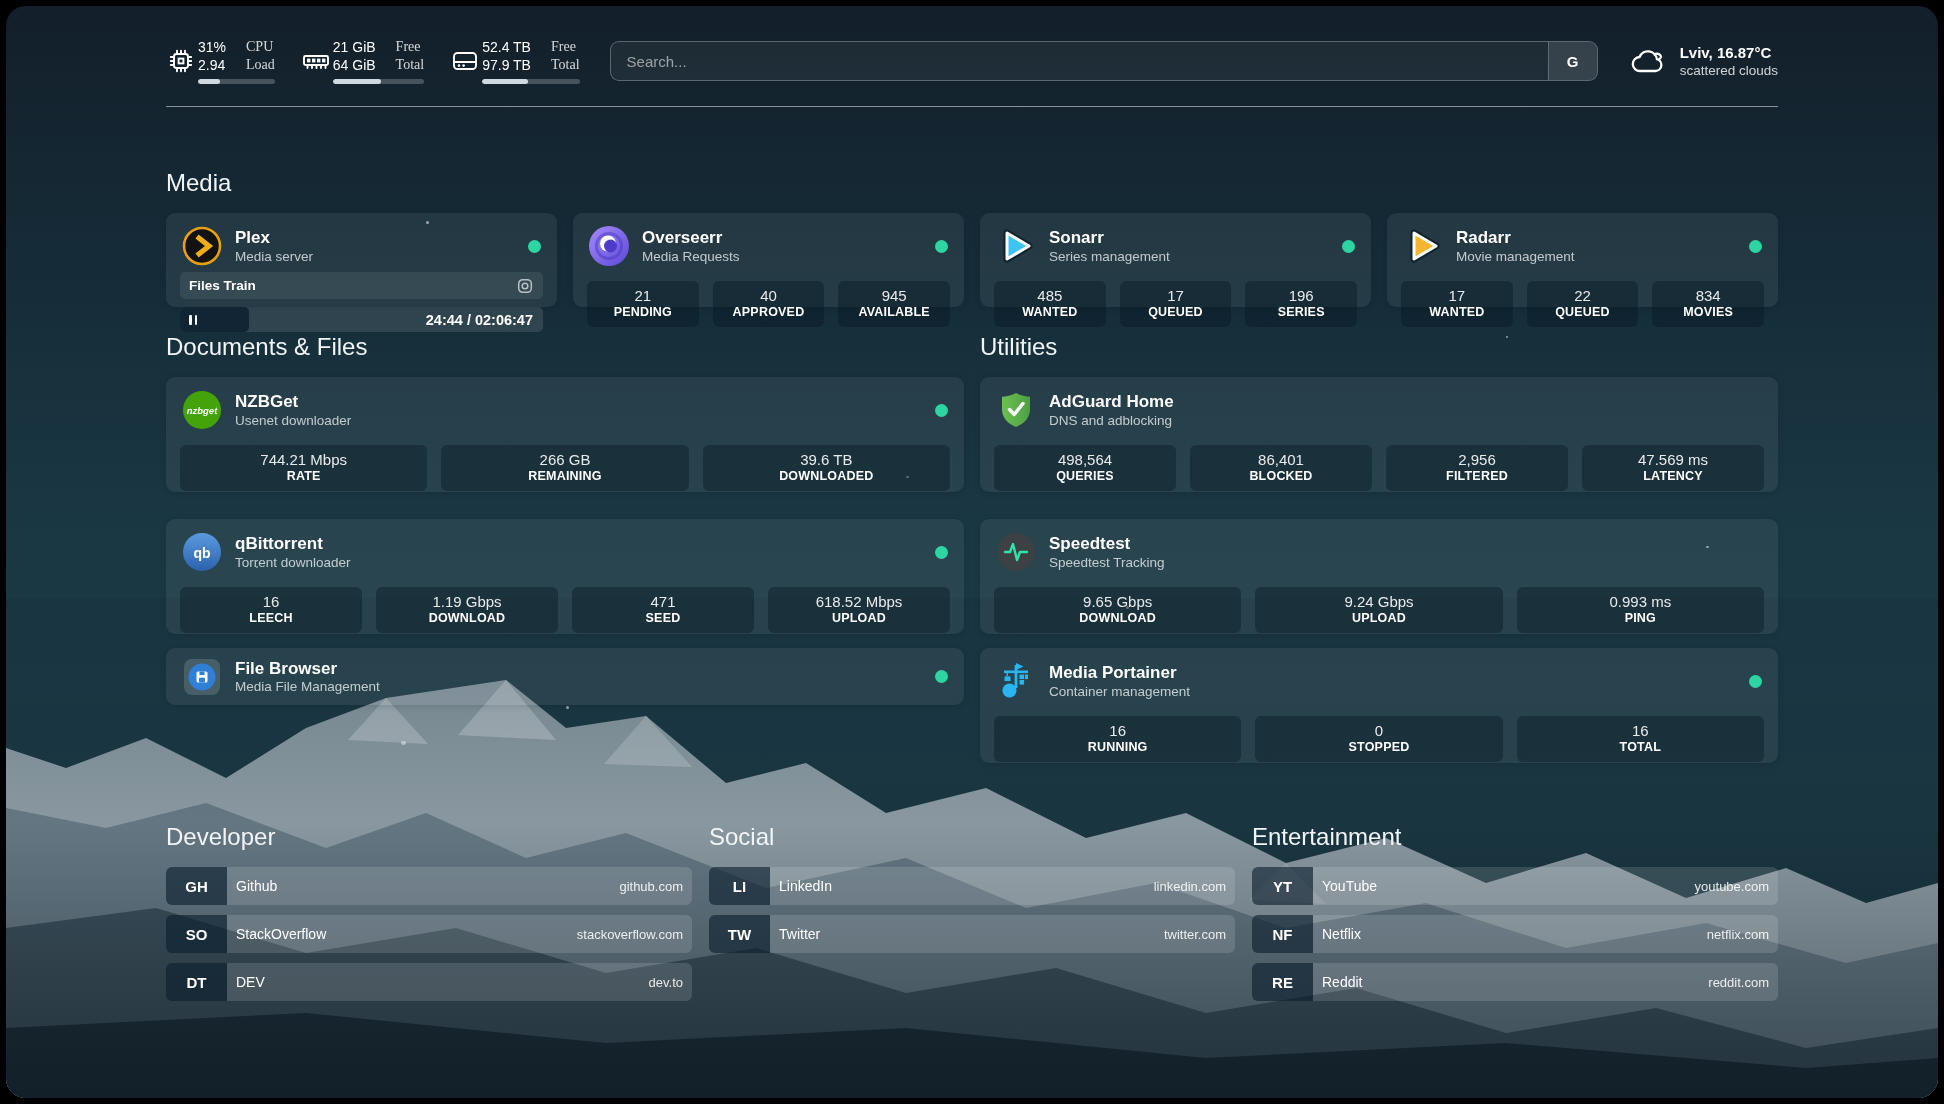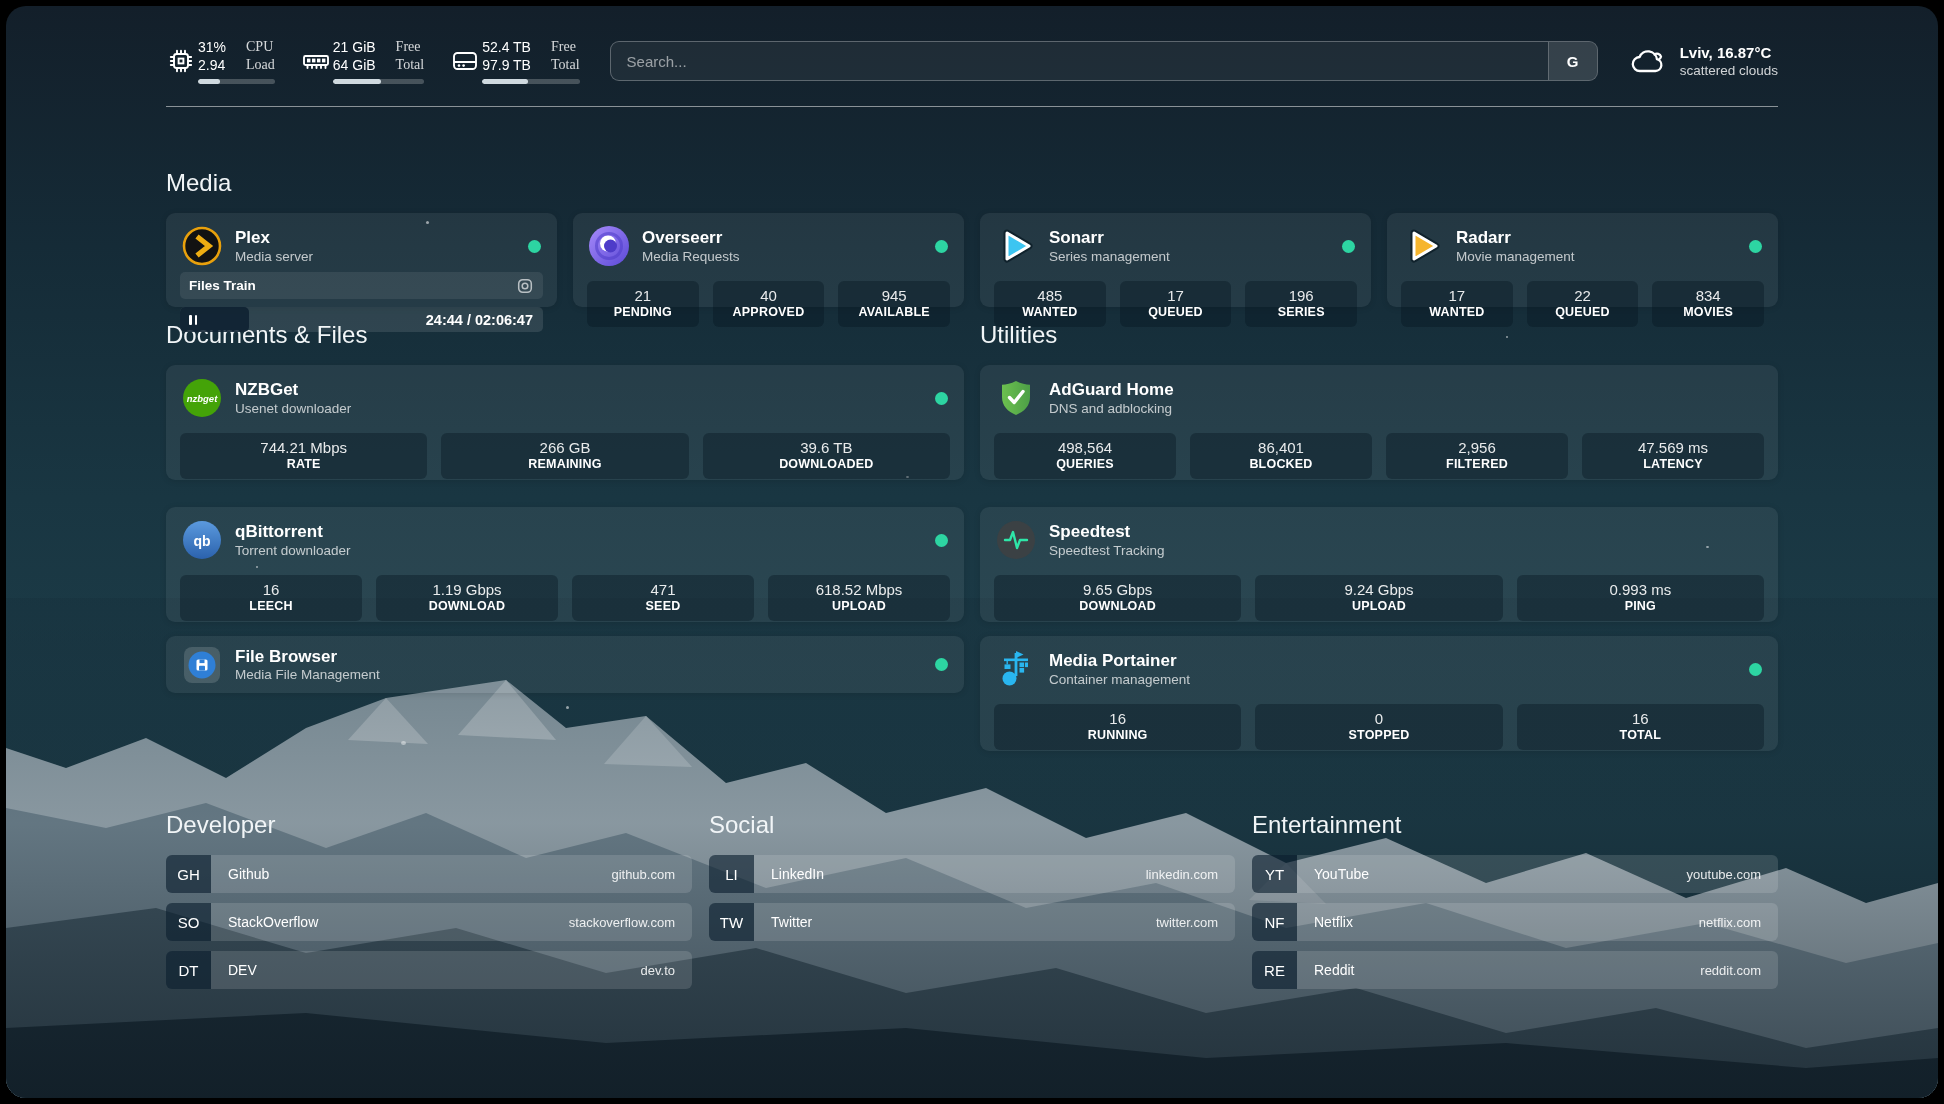--- a/index.html
+++ b/index.html
@@ -35,21 +35,21 @@
     font-size:15px;font-weight:600;color:#fff;cursor:pointer;}
   .weather{display:flex;align-items:center;gap:12px;}
   .weather .wtxt{display:flex;flex-direction:column;line-height:1.3;}
   .wloc{font-size:15px;font-weight:600;}
   .wcond{font-size:13.5px;color:rgba(255,255,255,.8);}
   .divider{margin-top:22px;border-top:1px solid rgba(255,255,255,.5);}
   
   .sec-title{font-size:24px;font-weight:400;color:#f1f5f7;margin:0 0 16px 0;}
   .media-sec{margin-top:62px;}
   .media-grid{display:grid;grid-template-columns:repeat(4,1fr);gap:16px;}
-  .two-col{display:grid;grid-template-columns:1fr 1fr;gap:16px;margin-top:14px;}
+  .two-col{display:grid;grid-template-columns:1fr 1fr;gap:16px;margin-top:26px;}
   
   .card{background:rgba(255,255,255,.065);border-radius:9px;box-shadow:0 1px 6px rgba(0,0,0,.12);}
   .card.h128{height:94px;}
   .card.h115{height:115px;}
   .card.h57{height:57px;display:flex;align-items:center;}
   .card.h57 .head{padding:0 16px;width:100%;}
   .head{display:flex;align-items:center;gap:13px;padding:13px 16px 9px;}
   .htxt{display:flex;flex-direction:column;line-height:1.25;}
   .hname{font-size:17px;font-weight:600;color:#fff;}
   .hsub{font-size:13.5px;color:rgba(255,255,255,.72);}
@@ -66,24 +66,24 @@
   .mediabar{position:relative;height:25px;margin:8px 14px 0;background:rgba(255,255,255,.11);
     border-radius:5px;overflow:hidden;display:flex;align-items:center;}
   .mediabar .fill{position:absolute;left:0;top:0;bottom:0;background:rgba(13,32,48,.85);border-radius:5px;}
   .mediabar .pause{position:relative;display:flex;gap:3px;margin-left:9px;}
   .mediabar .pause i{display:block;width:2.5px;height:10px;background:#fff;border-radius:1px;}
   .mediabar .time{margin-left:auto;margin-right:10px;font-size:14.5px;font-weight:700;position:relative;}
   
   .bm-sec{margin-top:60px;}
   .bm-grid{display:grid;grid-template-columns:1fr 1fr 1fr;gap:17px;}
   .bm-row{display:flex;height:38px;border-radius:6px;overflow:hidden;margin-bottom:10px;cursor:pointer;}
-  .bm-abbr{width:45px;flex:0 0 auto;background:rgba(11,30,46,.62);display:flex;align-items:center;
-    justify-content:center;font-size:15px;font-weight:400;}
+  .bm-abbr{width:61px;flex:0 0 auto;background:rgba(11,30,46,.62);display:flex;align-items:center;
+    justify-content:center;font-size:15px;font-weight:700;}
   .bm-body{flex:1;background:rgba(255,255,255,.135);display:flex;align-items:center;
-    justify-content:space-between;padding:0 17px;}
+    justify-content:space-between;padding:0 9px;}
   .bm-name{font-size:14px;}
   .bm-url{font-size:13px;color:rgba(255,255,255,.88);}
   .icon40{width:40px;height:40px;flex:0 0 auto;}
 </style>
 </head>
 <body>
 
 <div class="frame">
 
   <div class="mountains">

